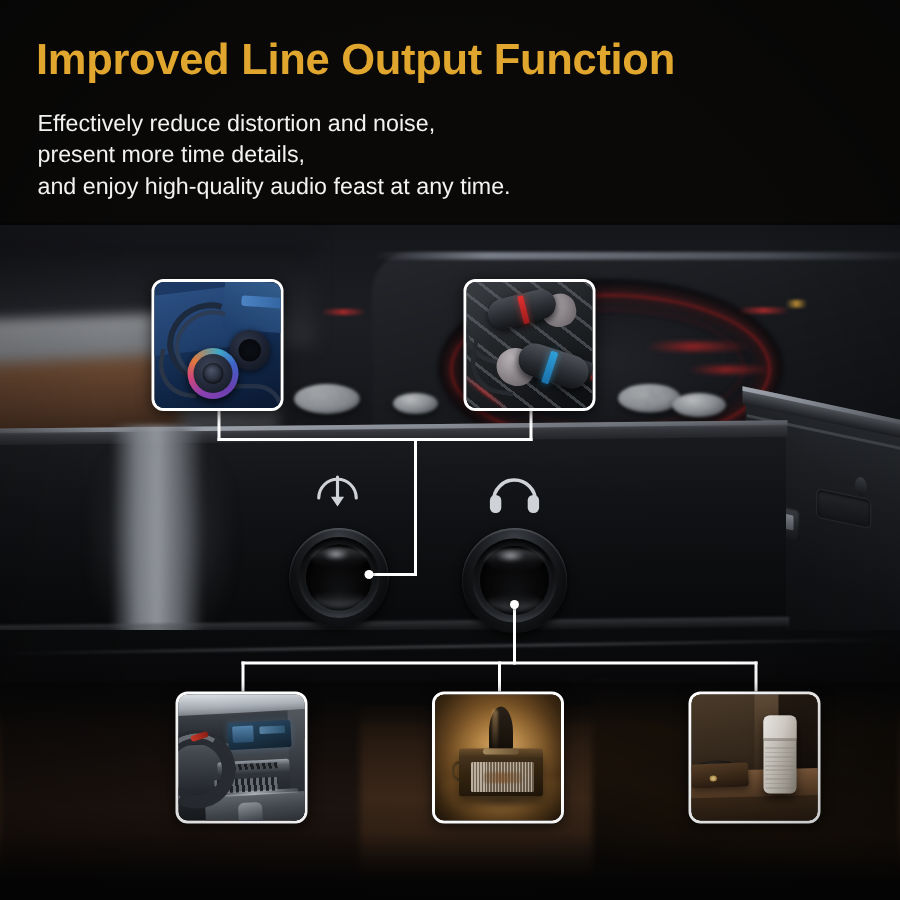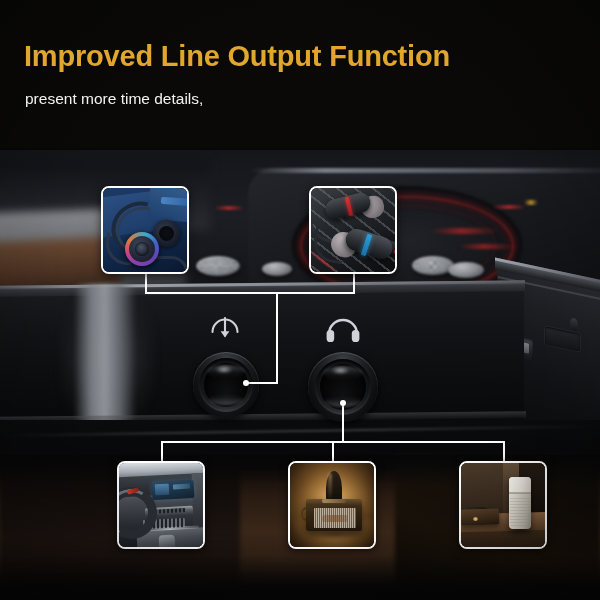--- a/index.html
+++ b/index.html
@@ -8,21 +8,21 @@
   body { font-family:"Liberation Sans", sans-serif; }
 
   .stage {
     position:relative;
     width:600px; height:600px;
     background:#0a0908;
     overflow:hidden;
   }
 
   
-  .header { position:absolute; left:0; top:16px; width:520px; height:168px; z-index:40; }
+  .header { position:absolute; left:0; top:0; width:520px; height:168px; z-index:40; }
   .title {
     position:absolute; left:24px; top:24px;
     font-size:29px; font-weight:bold;
     letter-spacing:-0.2px;
     color:#e0a62e;
     white-space:nowrap;
   }
   .subtitle {
     position:absolute; left:25px; top:72px;
     font-size:15.5px; line-height:21px;
@@ -669,18 +669,20 @@
       <div class="w-spk"></div>
       <div class="w-spk-mesh"></div>
       <div class="w-spk-top"></div>
       <div class="w-spk-ring"></div>
     </div>
   </div>
 
   <div class="header">
     <div class="title">Improved Line Output Function</div>
     <div class="subtitle">
+      <div>Effectively reduce distortion and noise,</div>
       <div>present more time details,</div>
+      <div>and enjoy high-quality audio feast at any time.</div>
     </div>
   </div>
 
   <div class="edge-vig"></div>
 </div>
 
 </body></html>

